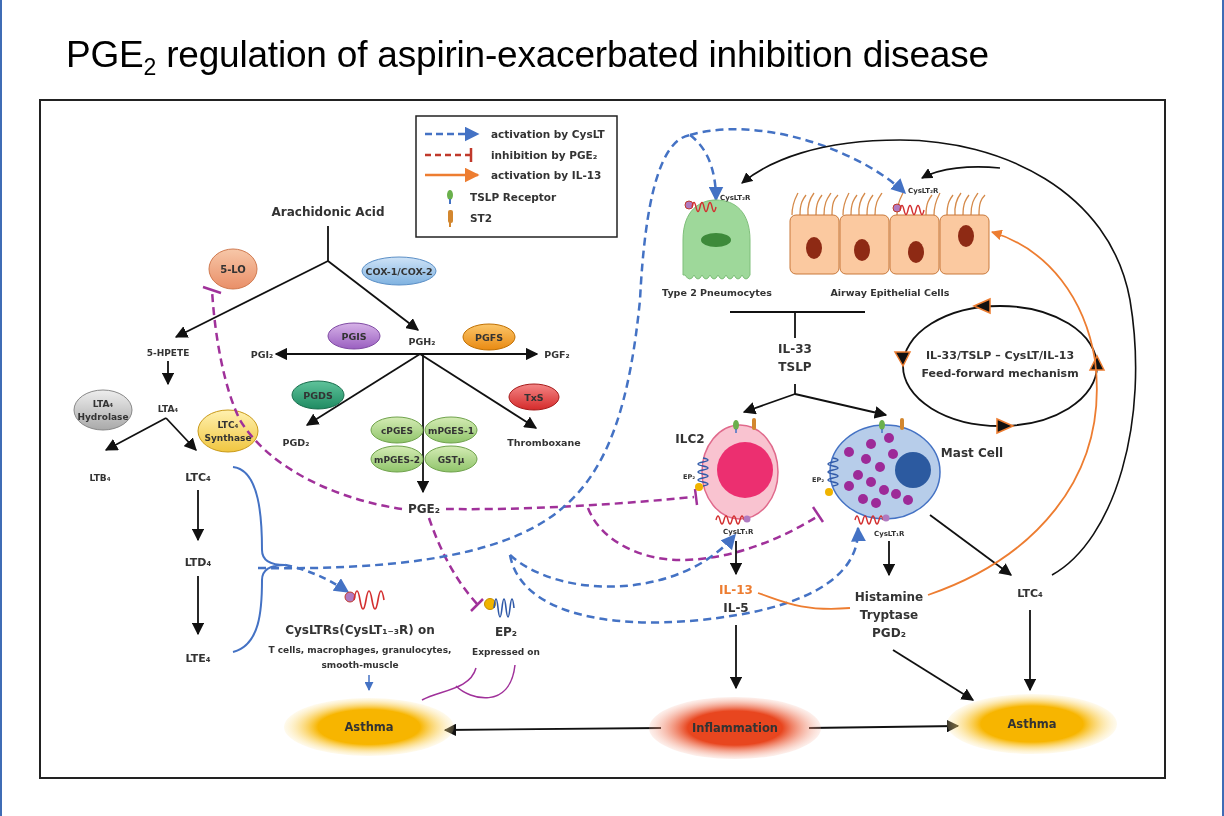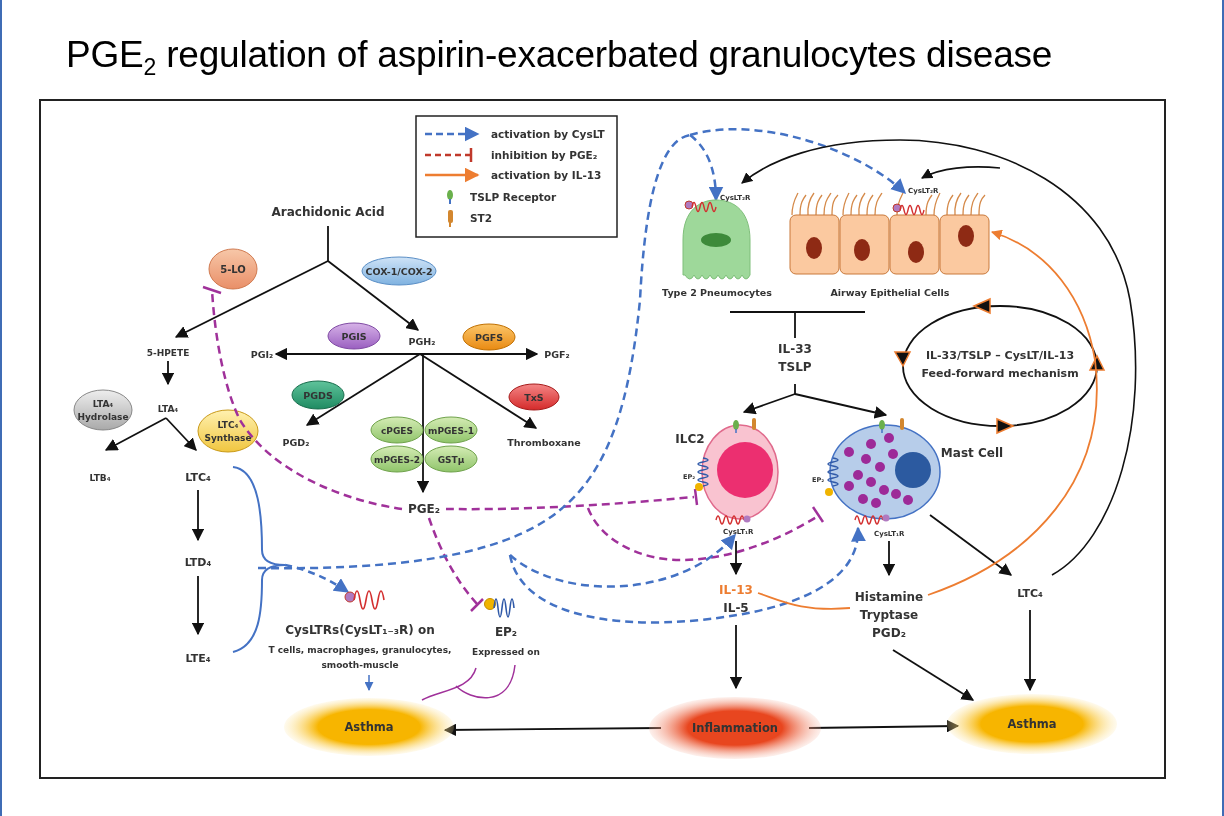--- a/index.html
+++ b/index.html
@@ -11,21 +11,21 @@
   .frame{position:absolute;left:39px;top:99px;width:1127px;height:680px;border:2px solid #222;box-sizing:border-box;}
   svg#diagram{position:absolute;left:0;top:0;}
   svg text{font-family:"DejaVu Sans","Liberation Sans",sans-serif;font-weight:bold;fill:#333;}
 </style>
 </head>
 <body>
 
 <div class="slide-edge-left"></div>
 <div class="slide-edge-right"></div>
 
-<div class="title"><span>PGE</span><sub>2</sub><span> regulation of aspirin-exacerbated granulocytes disease</span></div>
+<div class="title"><span>PGE</span><sub>2</sub><span> regulation of aspirin-exacerbated inhibition disease</span></div>
 
 <div class="frame"></div>
 
 <svg id="diagram" width="1224" height="816" viewBox="0 0 1224 816">
   <defs>
     <marker id="ah-black" viewBox="0 0 10 10" refX="9" refY="5" markerWidth="7" markerHeight="7" orient="auto">
         <path d="M0,0 L10,5 L0,10 z" fill="#111"></path>
       </marker>
     <marker id="ah-blue" viewBox="0 0 10 10" refX="9" refY="5" markerWidth="6" markerHeight="6" orient="auto">
         <path d="M0,0 L10,5 L0,10 z" fill="#4472c4"></path>

